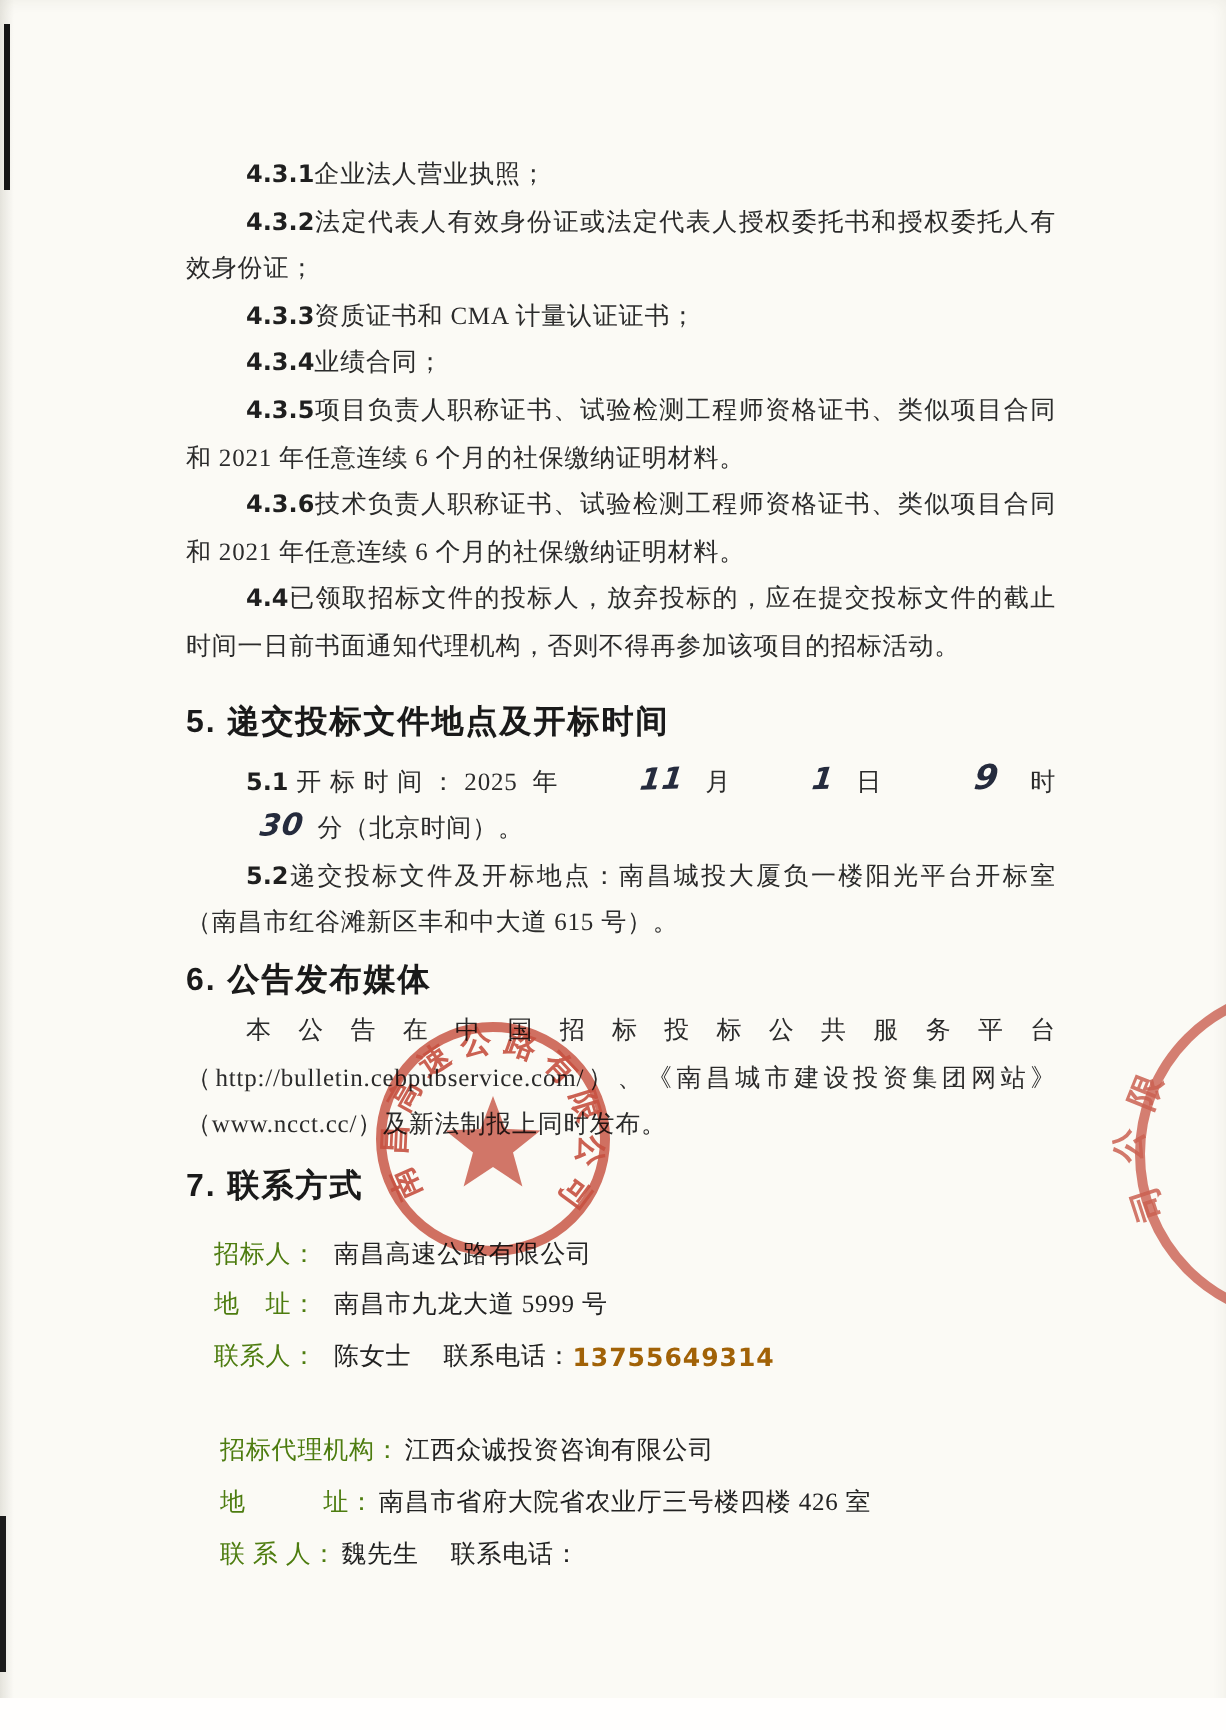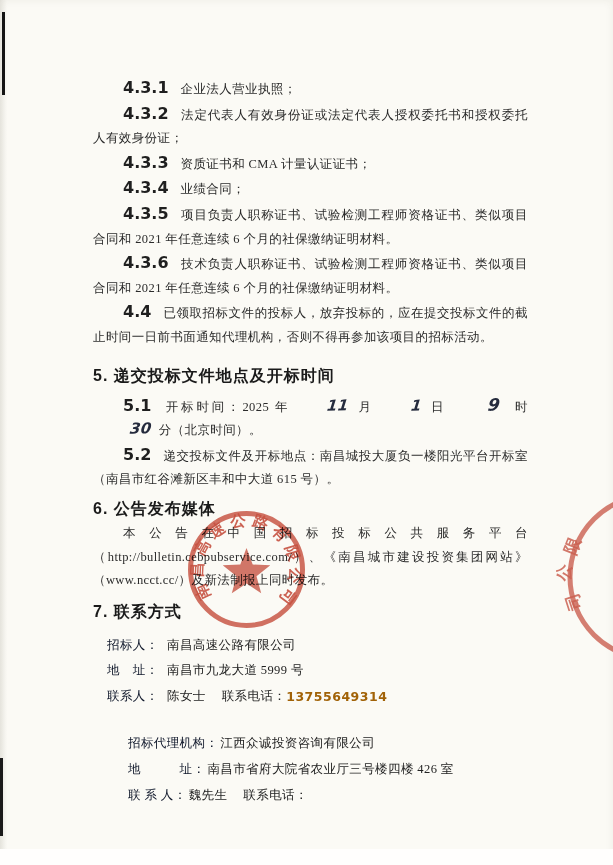--- a/index.html
+++ b/index.html
@@ -14,23 +14,23 @@
   }
   .content{
     position:absolute;left:93px;right:85px;top:76px;
     font-size:12.5px;line-height:23.6px;
     text-align:justify;
     letter-spacing:0.4px;
   }
   p.para{margin:0;text-indent:2.4em;}
   .cnum{
     font-family:"DejaVu Sans","Liberation Sans",sans-serif;
-    font-weight:bold;font-size:16px;color:#1f1f1f;
+    font-weight:bold;font-size:12px;color:#1f1f1f;
     letter-spacing:0;
-    margin-right:12px;
+    margin-right:0;
   }
   h2.heading{
     font-family:"Liberation Sans","DejaVu Sans",sans-serif;
     font-size:16px;font-weight:bold;color:#1a1a1a;
     line-height:26px;margin:0;letter-spacing:1px;
     text-align:left;
   }
   h2.h5{margin-top:13px;margin-bottom:5px;}
   h2.h6{margin-top:4px;margin-bottom:0;}
   h2.h7{margin-top:6px;margin-bottom:8px;}
@@ -41,22 +41,22 @@
     font-size:15px;color:#252b3d;
     transform:skewX(-9deg) rotate(-2deg);
     margin:0 7px;line-height:1;
   }
   .hw.big{font-size:17px;margin:0 12px;}
   .contact-block{margin:0;}
   .contact-block.first{margin-top:8px;margin-left:14px;}
   .contact-block.agency{margin-top:22px;margin-left:17px;}
   .crow{height:25.5px;display:flex;align-items:center;text-align:left;}
   .agency .crow{height:26px;}
-  .clabel{display:inline-block;width:60px;color:#0f172a;font-family:Liberation Serif, serif;}
-  .clabel.wide{width:auto;margin-right:2px;margin-left:18px;}
+  .clabel{display:inline-block;width:60px;color:#4d7c0f;font-family:Liberation Serif, serif;}
+  .clabel.wide{width:auto;margin-right:2px;}
   .cvalue{color:#222;}
   .phone-label{margin-left:16px;color:#222;}
   .phone-num{
     font-family:"DejaVu Sans","Liberation Sans",sans-serif;
     font-weight:600;font-size:12.5px;color:#a16207;letter-spacing:0.5px;
   }
   .seal{position:absolute;mix-blend-mode:multiply;opacity:0.88;}
   .seal-main{left:183px;top:506px;width:127px;height:127px;}
   .seal-edge{left:545px;top:485px;width:170px;height:185px;opacity:0.8;}
   .artifact{position:absolute;background:#141414;}

